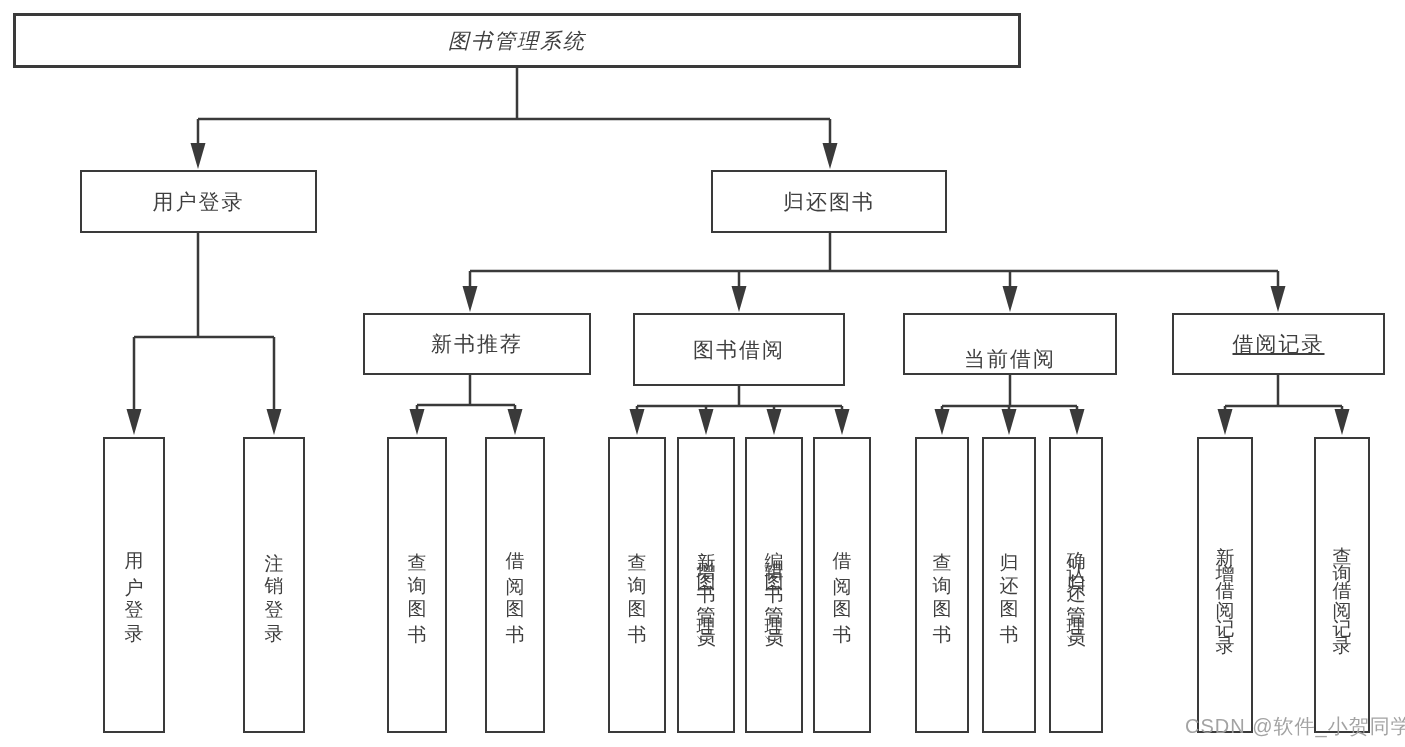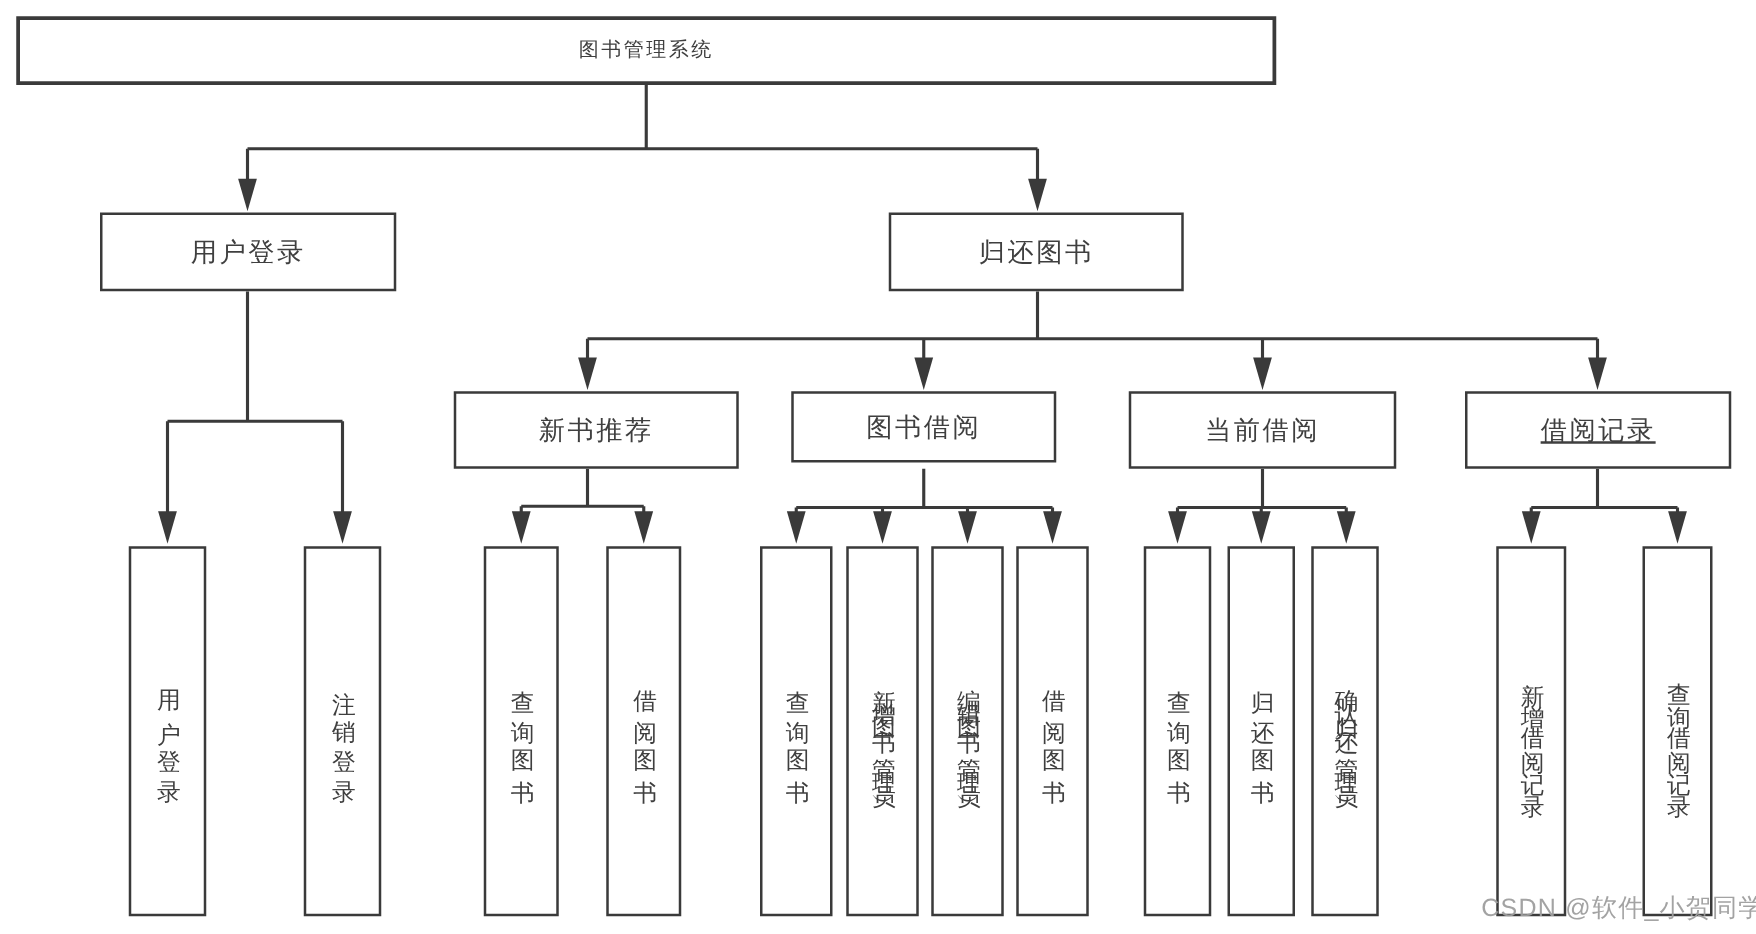--- a/index.html
+++ b/index.html
@@ -25,21 +25,21 @@
     position: absolute;
     box-sizing: border-box;
     background: #ffffff;
     border: 2.5px solid #3a3a3a;
     display: flex;
     align-items: center;
     justify-content: center;
     color: #3f3f3f;
   }
   .hbox { font-size: 21px; letter-spacing: 2px; }
-  .root-box { border-width: 3px; font-size: 16px; }
+  .root-box { border-width: 3px; font-size: 21px; font-style: italic; }
   .vbox {
     writing-mode: vertical-rl;
     text-orientation: upright;
     font-size: 19px;
   }
   .vbox .vlabel { display: block; }
   .sp4 { letter-spacing: 24px; }
   .sp6 { letter-spacing: 18px; }
   .sp9 { letter-spacing: 11px; }
   .watermark {
@@ -129,24 +129,24 @@
   <div class="box hbox" style="left:80px; top:170px; width:237px; height:63px;">
     <span>用户登录</span>
   </div>
   <div class="box hbox" style="left:711px; top:170px; width:236px; height:63px;">
     <span>归还图书</span>
   </div>
 
   <div class="box hbox" style="left:363px; top:313px; width:228px; height:62px;">
     <span>新书推荐</span>
   </div>
-  <div class="box hbox" style="left:633px; top:313px; width:212px; height:57px;">
+  <div class="box hbox" style="left:633px; top:313px; width:212px; height:73px;">
     <span>图书借阅</span>
   </div>
-  <div class="box hbox" style="left:903px; top:313px; width:214px; height:62px;">
+  <div class="box hbox" style="left:903px; top:313px; width:214px; height:62px;align-items:flex-end;">
     <span>当前借阅</span>
   </div>
   <div class="box hbox" style="left:1172px; top:313px; width:213px; height:62px;text-decoration:underline;">
     <span>借阅记录</span>
   </div>
 
   <div class="box vbox" style="left:103px; top:437px; width:62px; height:296px;">
     <span class="vlabel sp4">用户登录</span>
   </div>
   <div class="box vbox" style="left:243px; top:437px; width:62px; height:296px;">

